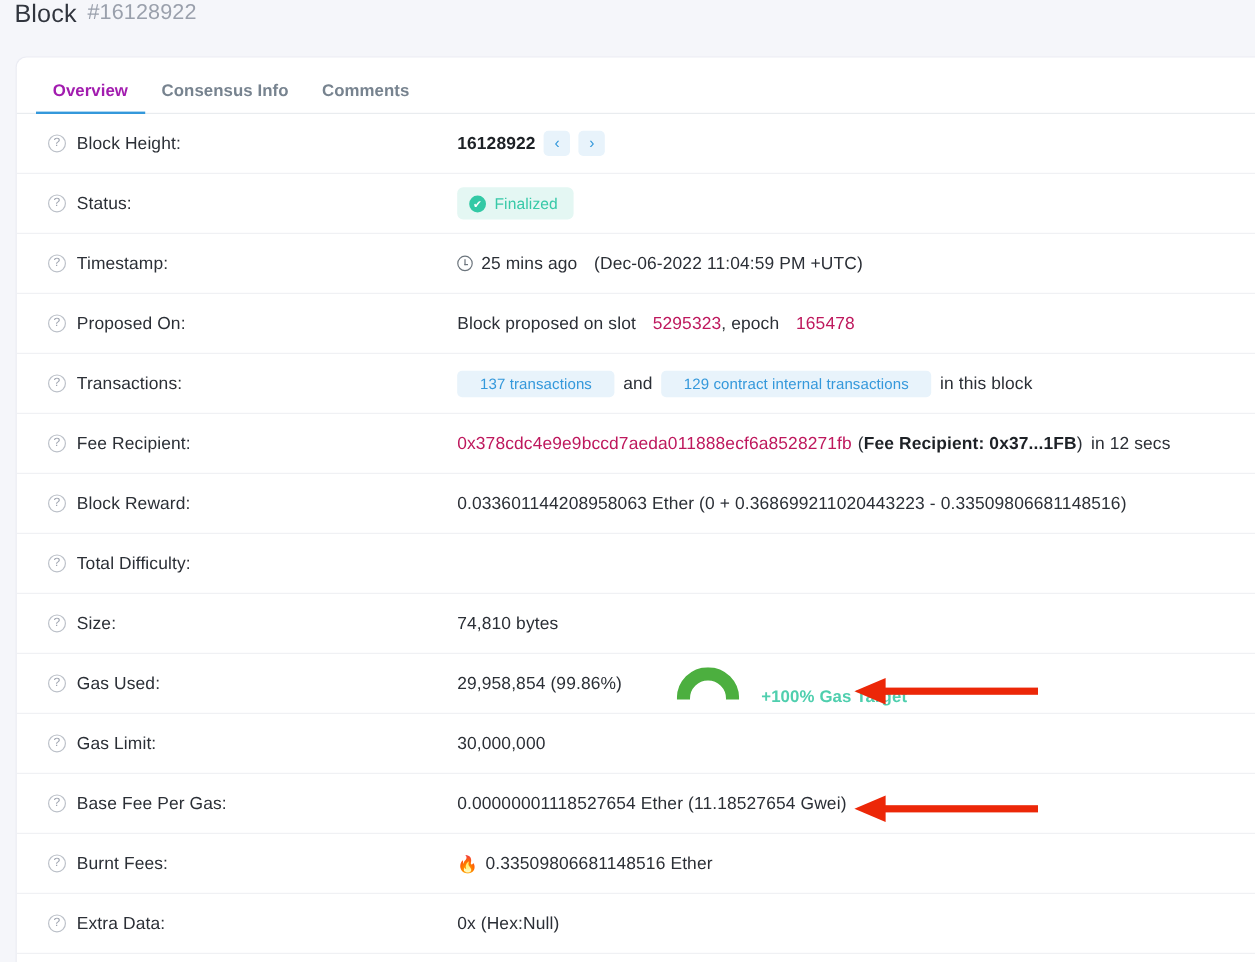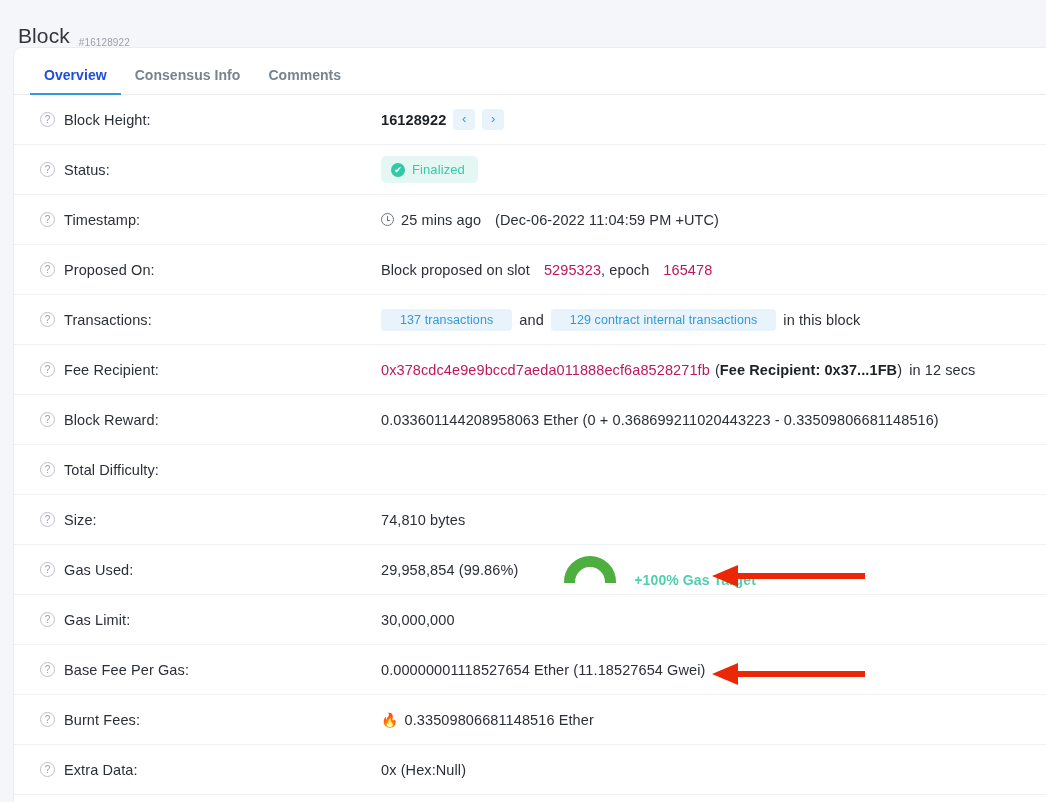--- a/index.html
+++ b/index.html
@@ -13,33 +13,33 @@
   #page {
     position: relative;
     width: 1046px; height: 802px;
     overflow: hidden;
     background: #f5f6fa;
   }
 
   
   .page-header {
     height: 48px;
-    padding: 0 0 0 18px;
+    padding: 0 0 0 12px;
     display: flex;
-    align-items: flex-end;
+    align-items: flex-start;
     background: #f5f6fa;
   }
   .page-title {
     font-size: 21px;
     color: #31353e;
     font-weight: 400;
     letter-spacing: .1px;
   }
   .page-subtitle {
-    font-size: 10px;
+    font-size: 18px;
     color: #9aa0ac;
     margin-left: 9px;
     letter-spacing: .1px;
   }
 
   
   .card {
     position: absolute;
     left: 14px; top: 48px;
     width: 1032px;
@@ -61,21 +61,21 @@
   .tab {
     font-size: 14px;
     font-weight: bold;
     color: #77838f;
     padding: 0 14px 11px 14px;
     cursor: pointer;
     white-space: nowrap;
     position: relative;
     letter-spacing: .05px;
   }
-  .tab.active { color: #1d4ed8; }
+  .tab.active { color: #a21caf; }
   .tab.active:after {
     content: "";
     position: absolute;
     left: 0; right: 0; bottom: -1px;
     height: 2px;
     background: #3498db;
   }
 
   
   .rows { padding: 0; }

